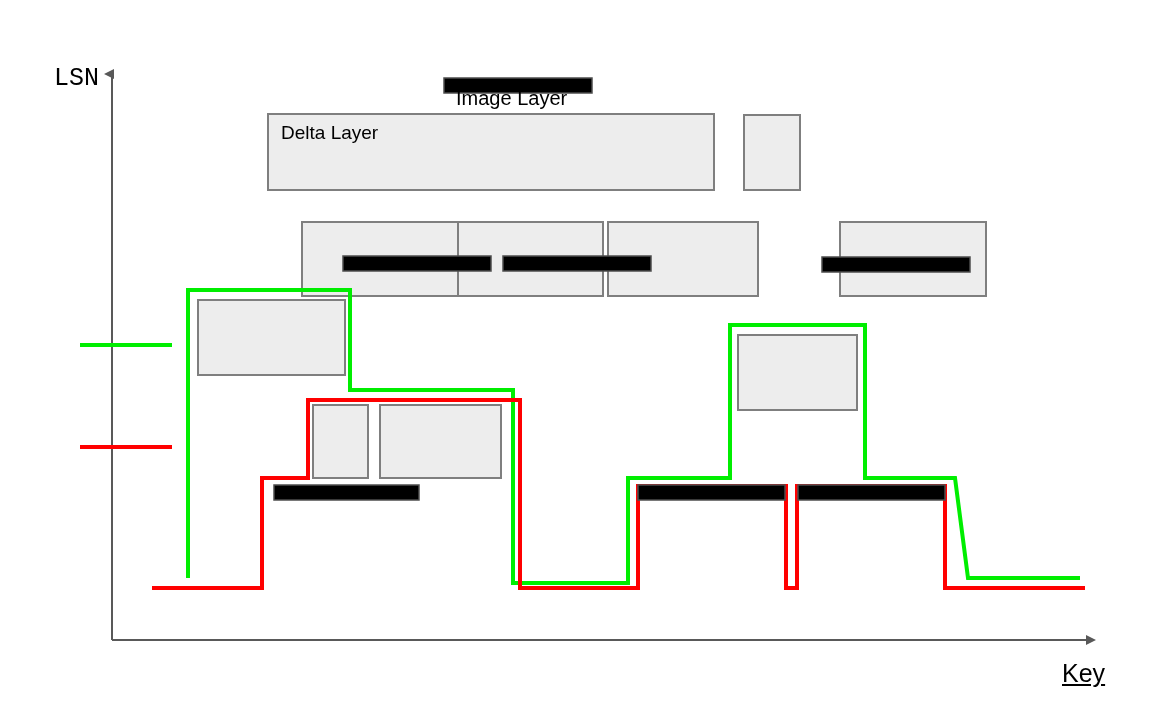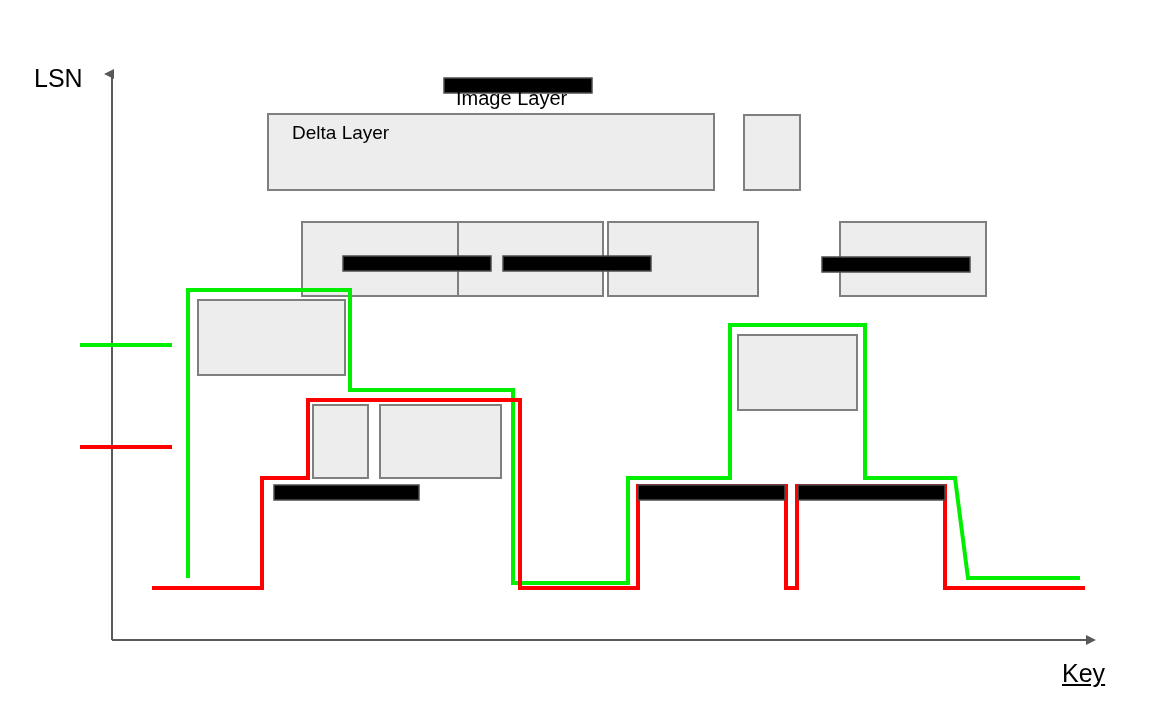--- a/index.html
+++ b/index.html
@@ -97,21 +97,21 @@
       <rect x="444" y="78" width="148" height="15" fill="#000000" stroke="#4d4d4d" stroke-width="1.5"></rect>
       <rect x="343" y="256" width="148" height="15" fill="#000000" stroke="#4d4d4d" stroke-width="1.5"></rect>
       <rect x="503" y="256" width="148" height="15" fill="#000000" stroke="#4d4d4d" stroke-width="1.5"></rect>
       <rect x="822" y="257" width="148" height="15" fill="#000000" stroke="#4d4d4d" stroke-width="1.5"></rect>
       <rect x="274" y="485" width="145" height="15" fill="#000000" stroke="#4d4d4d" stroke-width="1.5"></rect>
       <rect x="638" y="485" width="147" height="15" fill="#000000" stroke="#4d4d4d" stroke-width="1.5"></rect>
       <rect x="798" y="485" width="147" height="15" fill="#000000" stroke="#4d4d4d" stroke-width="1.5"></rect>
     </g>
   </svg>
 
-  <div class="axis-label" style="left:34px; top:64px;">LSN</div>
+  <div class="axis-label" style="left:54px; top:64px;font-family:Liberation Mono, monospace;">LSN</div>
 
   <div class="axis-label" style="left:1062px; top:659px;text-decoration:underline;">Key</div>
 
   <div class="title-label" style="left:456px; top:47px;margin-top:40px;">Image Layer</div>
 
-  <div class="box-label" style="left:292px; top:122px;">Delta Layer</div>
+  <div class="box-label" style="left:281px; top:122px;">Delta Layer</div>
 
 </div>
 
 </body></html>

